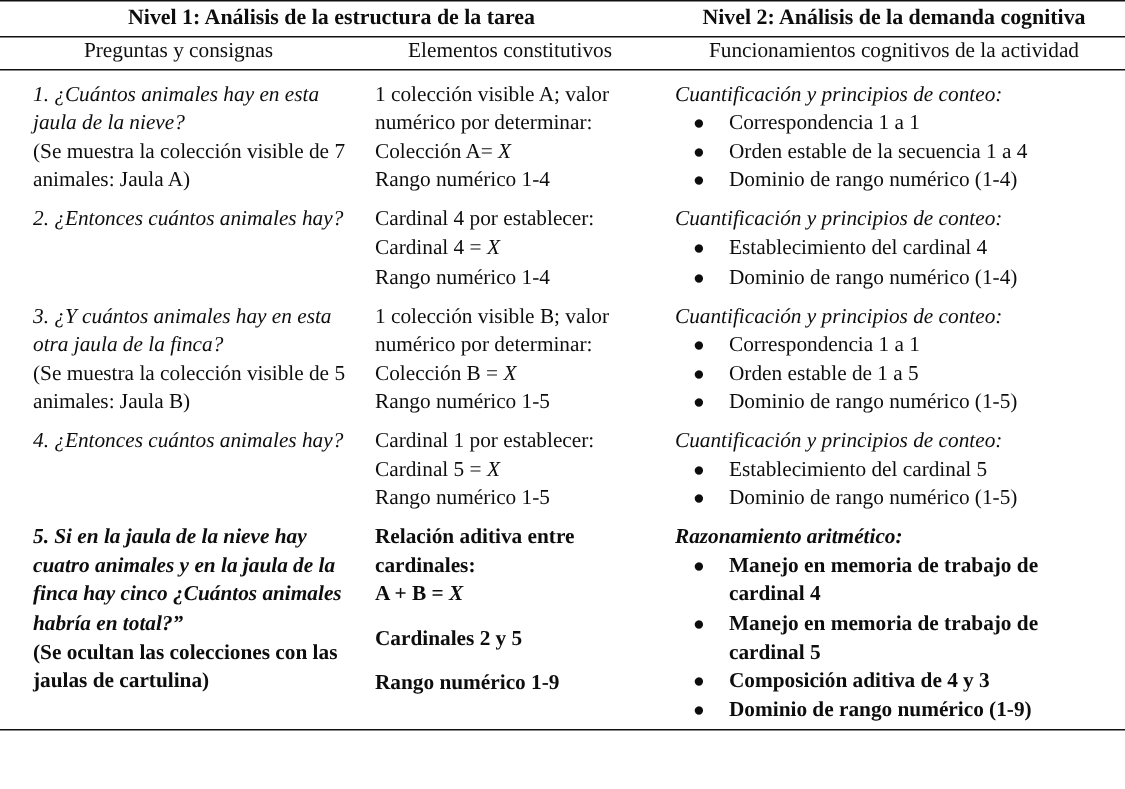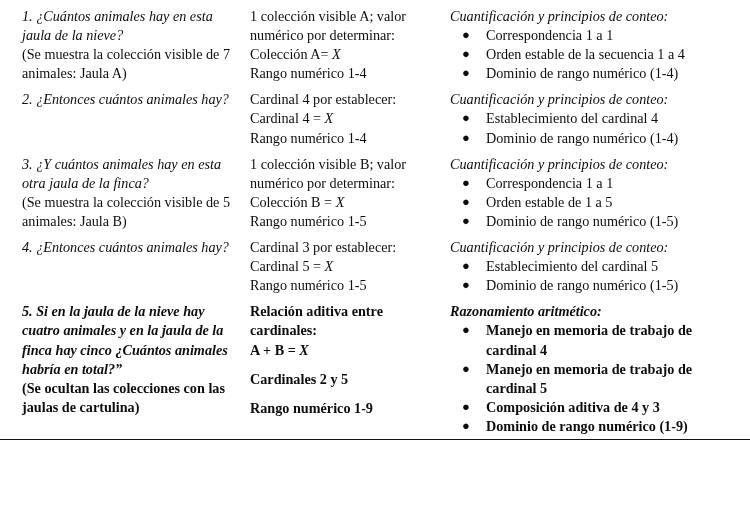--- a/index.html
+++ b/index.html
@@ -131,20 +131,29 @@
 <body>
 
 <div id="table-wrap">
   <table class="analysis-table">
     <colgroup>
       <col class="c1">
       <col class="c2">
       <col class="c3">
     </colgroup>
     <thead>
+      <tr class="level-header">
+        <th colspan="2">Nivel 1: Análisis de la estructura de la tarea</th>
+        <th>Nivel 2: Análisis de la demanda cognitiva</th>
+      </tr>
+      <tr class="sub-header">
+        <th>Preguntas y consignas</th>
+        <th>Elementos constitutivos</th>
+        <th>Funcionamientos cognitivos de la actividad</th>
+      </tr>
     </thead>
     <tbody id="table-body">
         <tr class="data-row">
           <td class="cell-questions">
             <span class="stmt">1. ¿Cuántos animales hay en esta jaula de la nieve?</span>
             <span class="stmt plain">(Se muestra la colección visible de 7 animales: Jaula A)</span>
           </td>
           <td class="cell-elements">
             <span class="line">1 colección visible A; valor numérico por determinar:</span>
             <span class="line">Colección A= <span class="var">X</span></span>
@@ -193,21 +202,21 @@
               <li><span class="bullet-dot">●</span><span>Orden estable de 1 a 5</span></li>
               <li><span class="bullet-dot">●</span><span>Dominio de rango numérico (1-5)</span></li>
             </ul>
           </td>
         </tr>
         <tr class="data-row">
           <td class="cell-questions">
             <span class="stmt">4. ¿Entonces cuántos animales hay?</span>
           </td>
           <td class="cell-elements">
-            <span class="line">Cardinal 3 por establecer:</span>
+            <span class="line">Cardinal 1 por establecer:</span>
             <span class="line">Cardinal 5 = <span class="var">X</span></span>
             <span class="line">Rango numérico 1-5</span>
           </td>
           <td class="cell-cognitive">
             <span class="cog-title">Cuantificación y principios de conteo:</span>
             <ul class="cog-list">
               <li><span class="bullet-dot">●</span><span>Establecimiento del cardinal 5</span></li>
               <li><span class="bullet-dot">●</span><span>Dominio de rango numérico (1-5)</span></li>
             </ul>
           </td>

